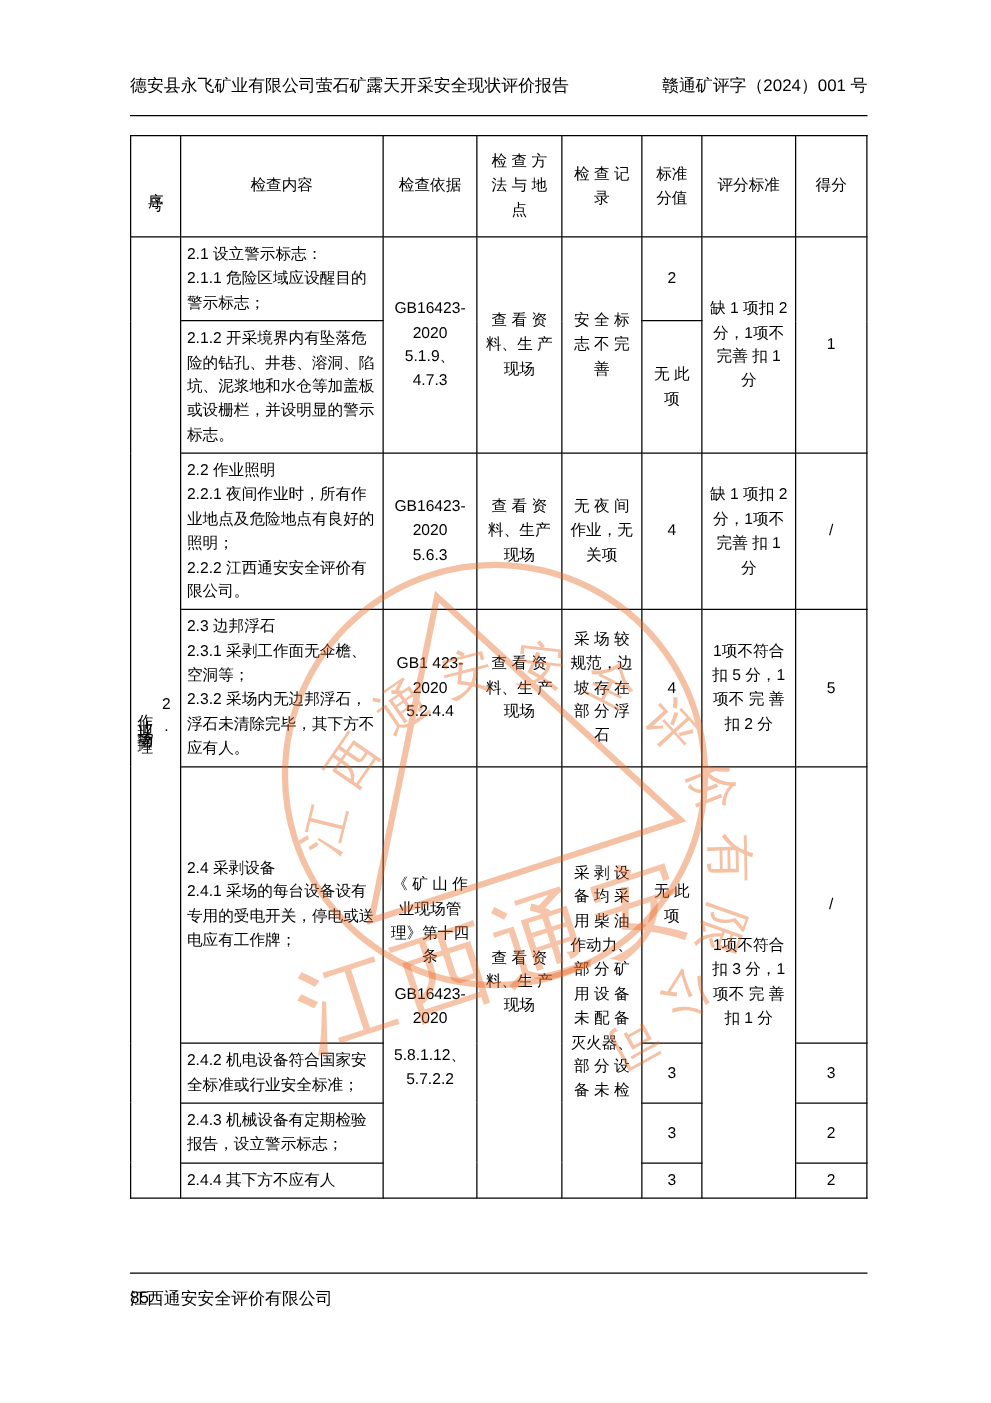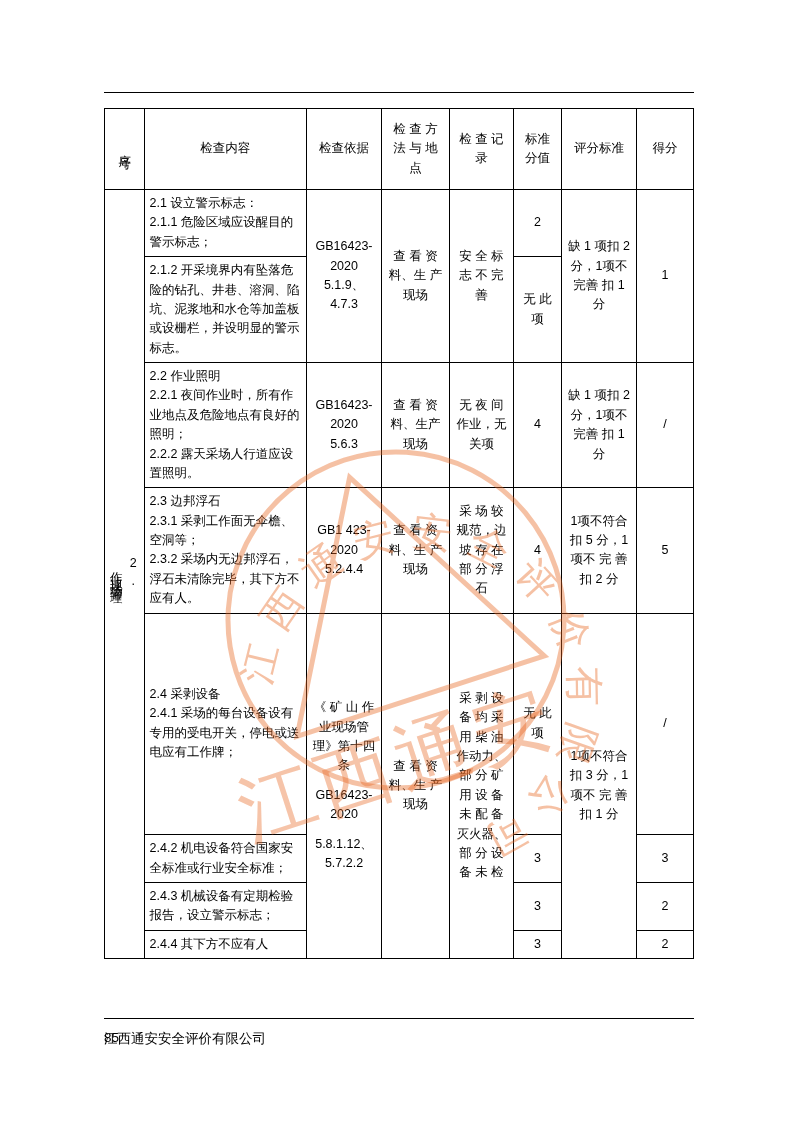--- a/index.html
+++ b/index.html
@@ -146,20 +146,24 @@
       </g>
       <text font-size="40" fill="#e8651f" font-family="'Liberation Sans',sans-serif" letter-spacing="14">
         <textPath href="#wmcircle" startOffset="6%">江西通安安全评价有限公司</textPath>
       </text>
     </g>
     <g opacity="0.38" transform="rotate(-18 396 760)">
       <text x="396" y="790" font-size="76" fill="#e8651f" text-anchor="middle" font-family="'Liberation Serif',serif" letter-spacing="6">江西通安</text>
     </g>
   </svg>
 
+  <div class="header">
+    <span class="h-left">德安县永飞矿业有限公司萤石矿露天开采安全现状评价报告</span>
+    <span class="h-right">赣通矿评字（2024）001 号</span>
+  </div>
   <div class="header-rule"></div>
 
   <table class="doc">
     <colgroup>
       <col style="width:36px">
       <col style="width:148px">
       <col style="width:68px">
       <col style="width:62px">
       <col style="width:58px">
       <col style="width:44px">
@@ -212,21 +216,21 @@
         <td class="content">
           <p class="p">2.1.2 开采境界内有坠落危险的钻孔、井巷、溶洞、陷坑、泥浆地和水仓等加盖板或设栅栏，并设明显的警示标志。</p>
         </td>
         <td class="ctr">无 此 项</td>
       </tr>
 
       <tr>
         <td class="content">
           <p class="p">2.2 作业照明</p>
           <p class="p">2.2.1 夜间作业时，所有作业地点及危险地点有良好的照明；</p>
-          <p class="p">2.2.2 露天采场人行道应设置照明。</p>
+          <p class="p">2.2.2 江西通安安全评价有限公司。</p>
         </td>
         <td class="ctr">
           <p class="p">GB16423-2020</p>
           <p class="p">5.6.3</p>
         </td>
         <td class="ctr">
           <p class="p">查 看 资 料、生产 现场</p>
         </td>
         <td class="ctr">
           <p class="p">无 夜 间 作业，无 关项</p>

